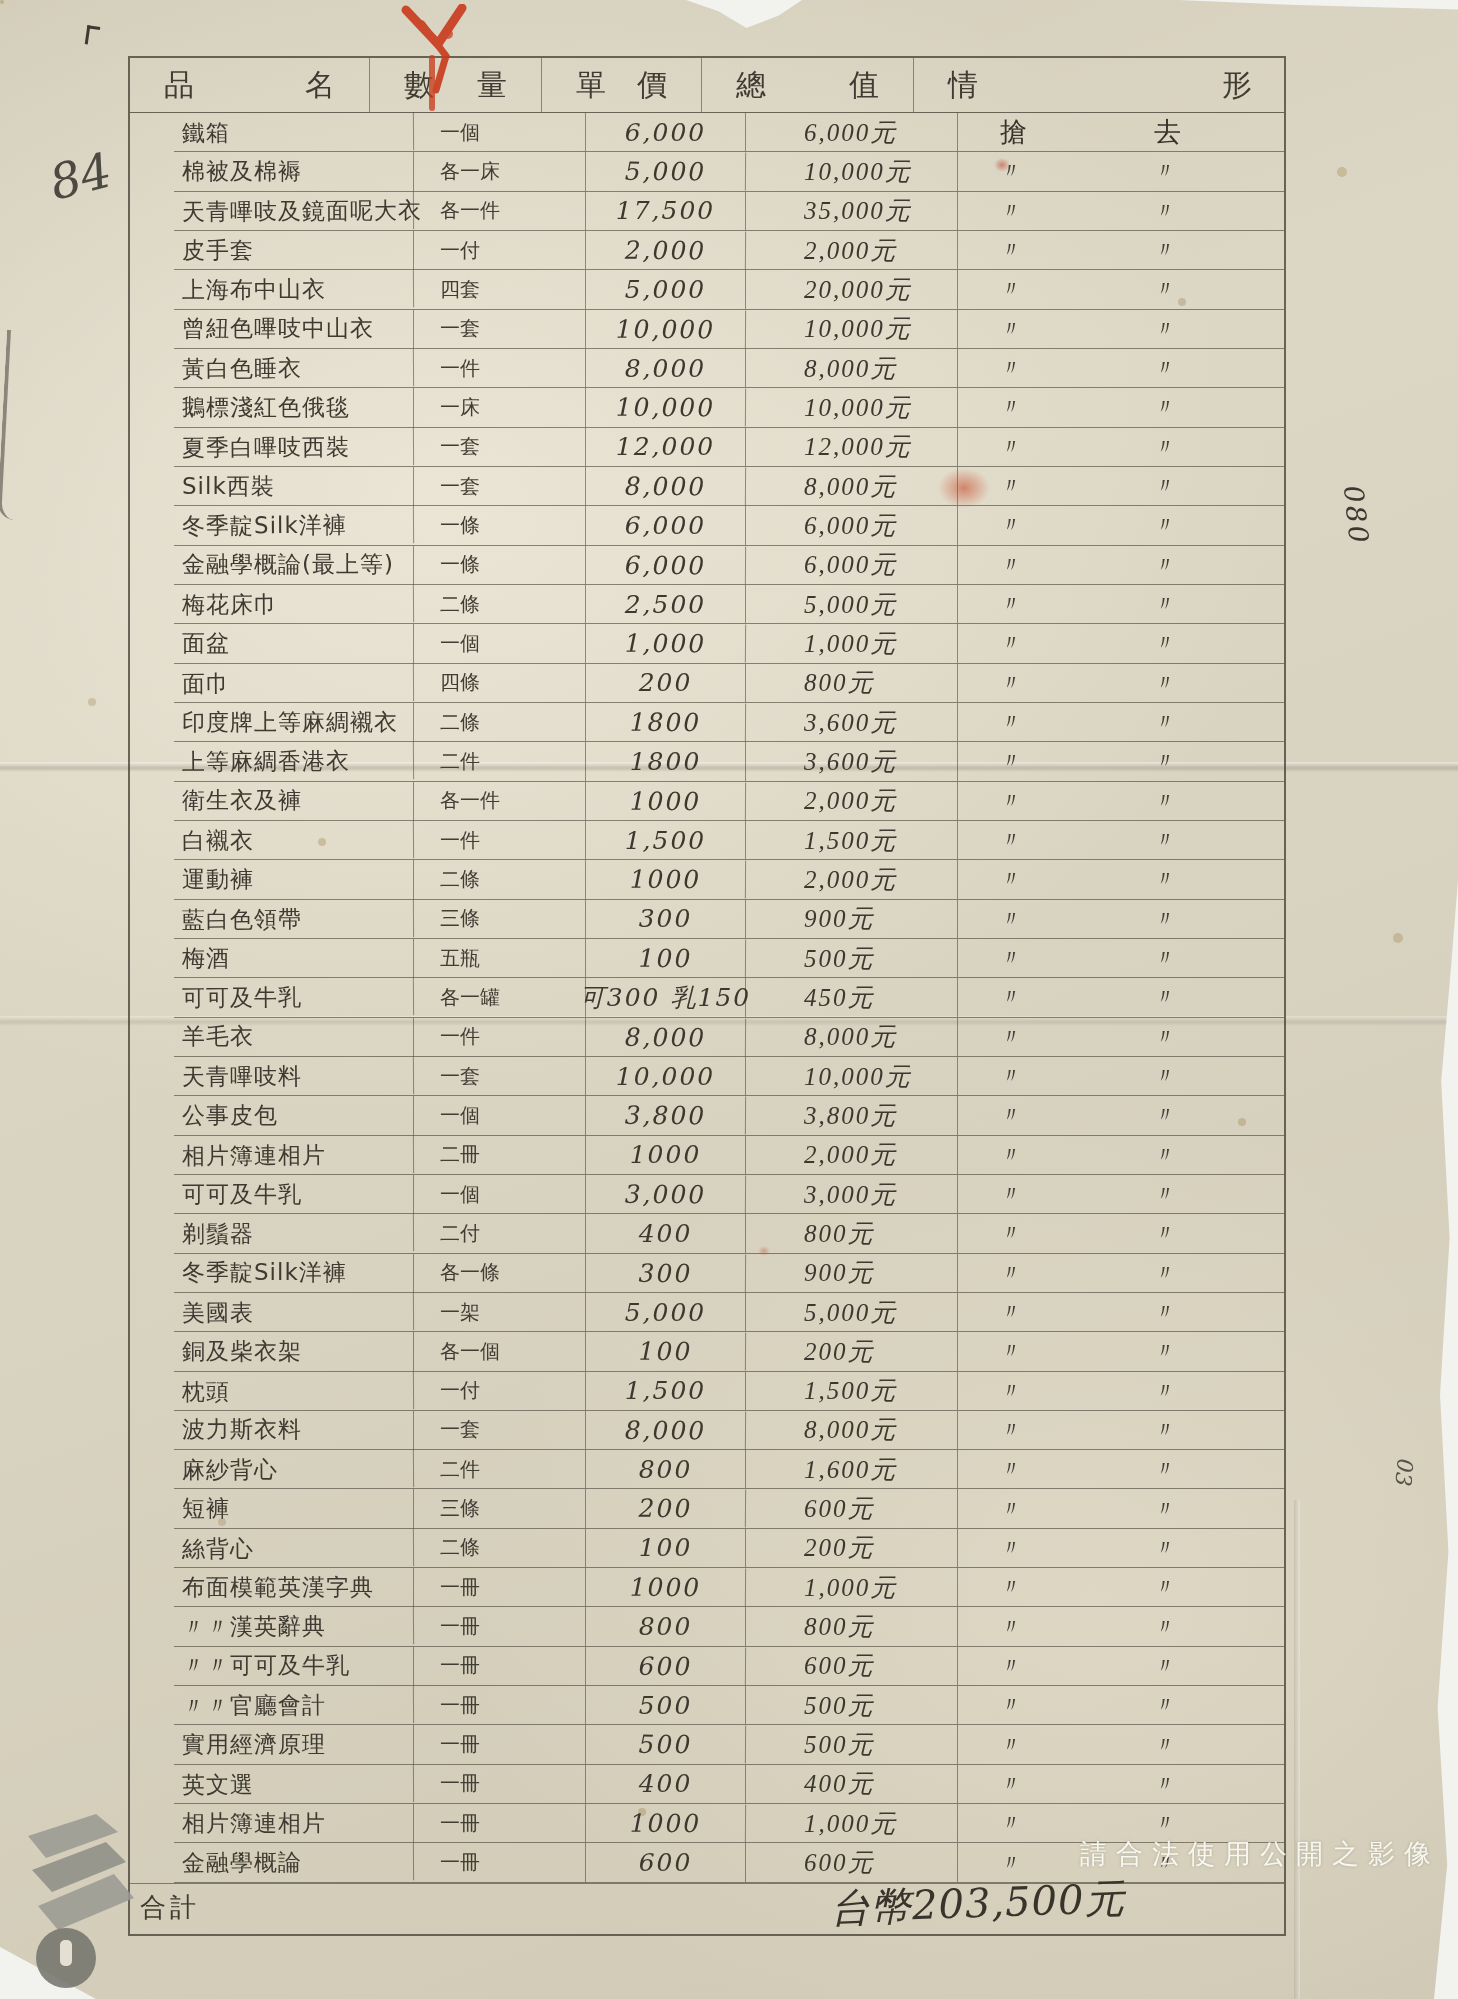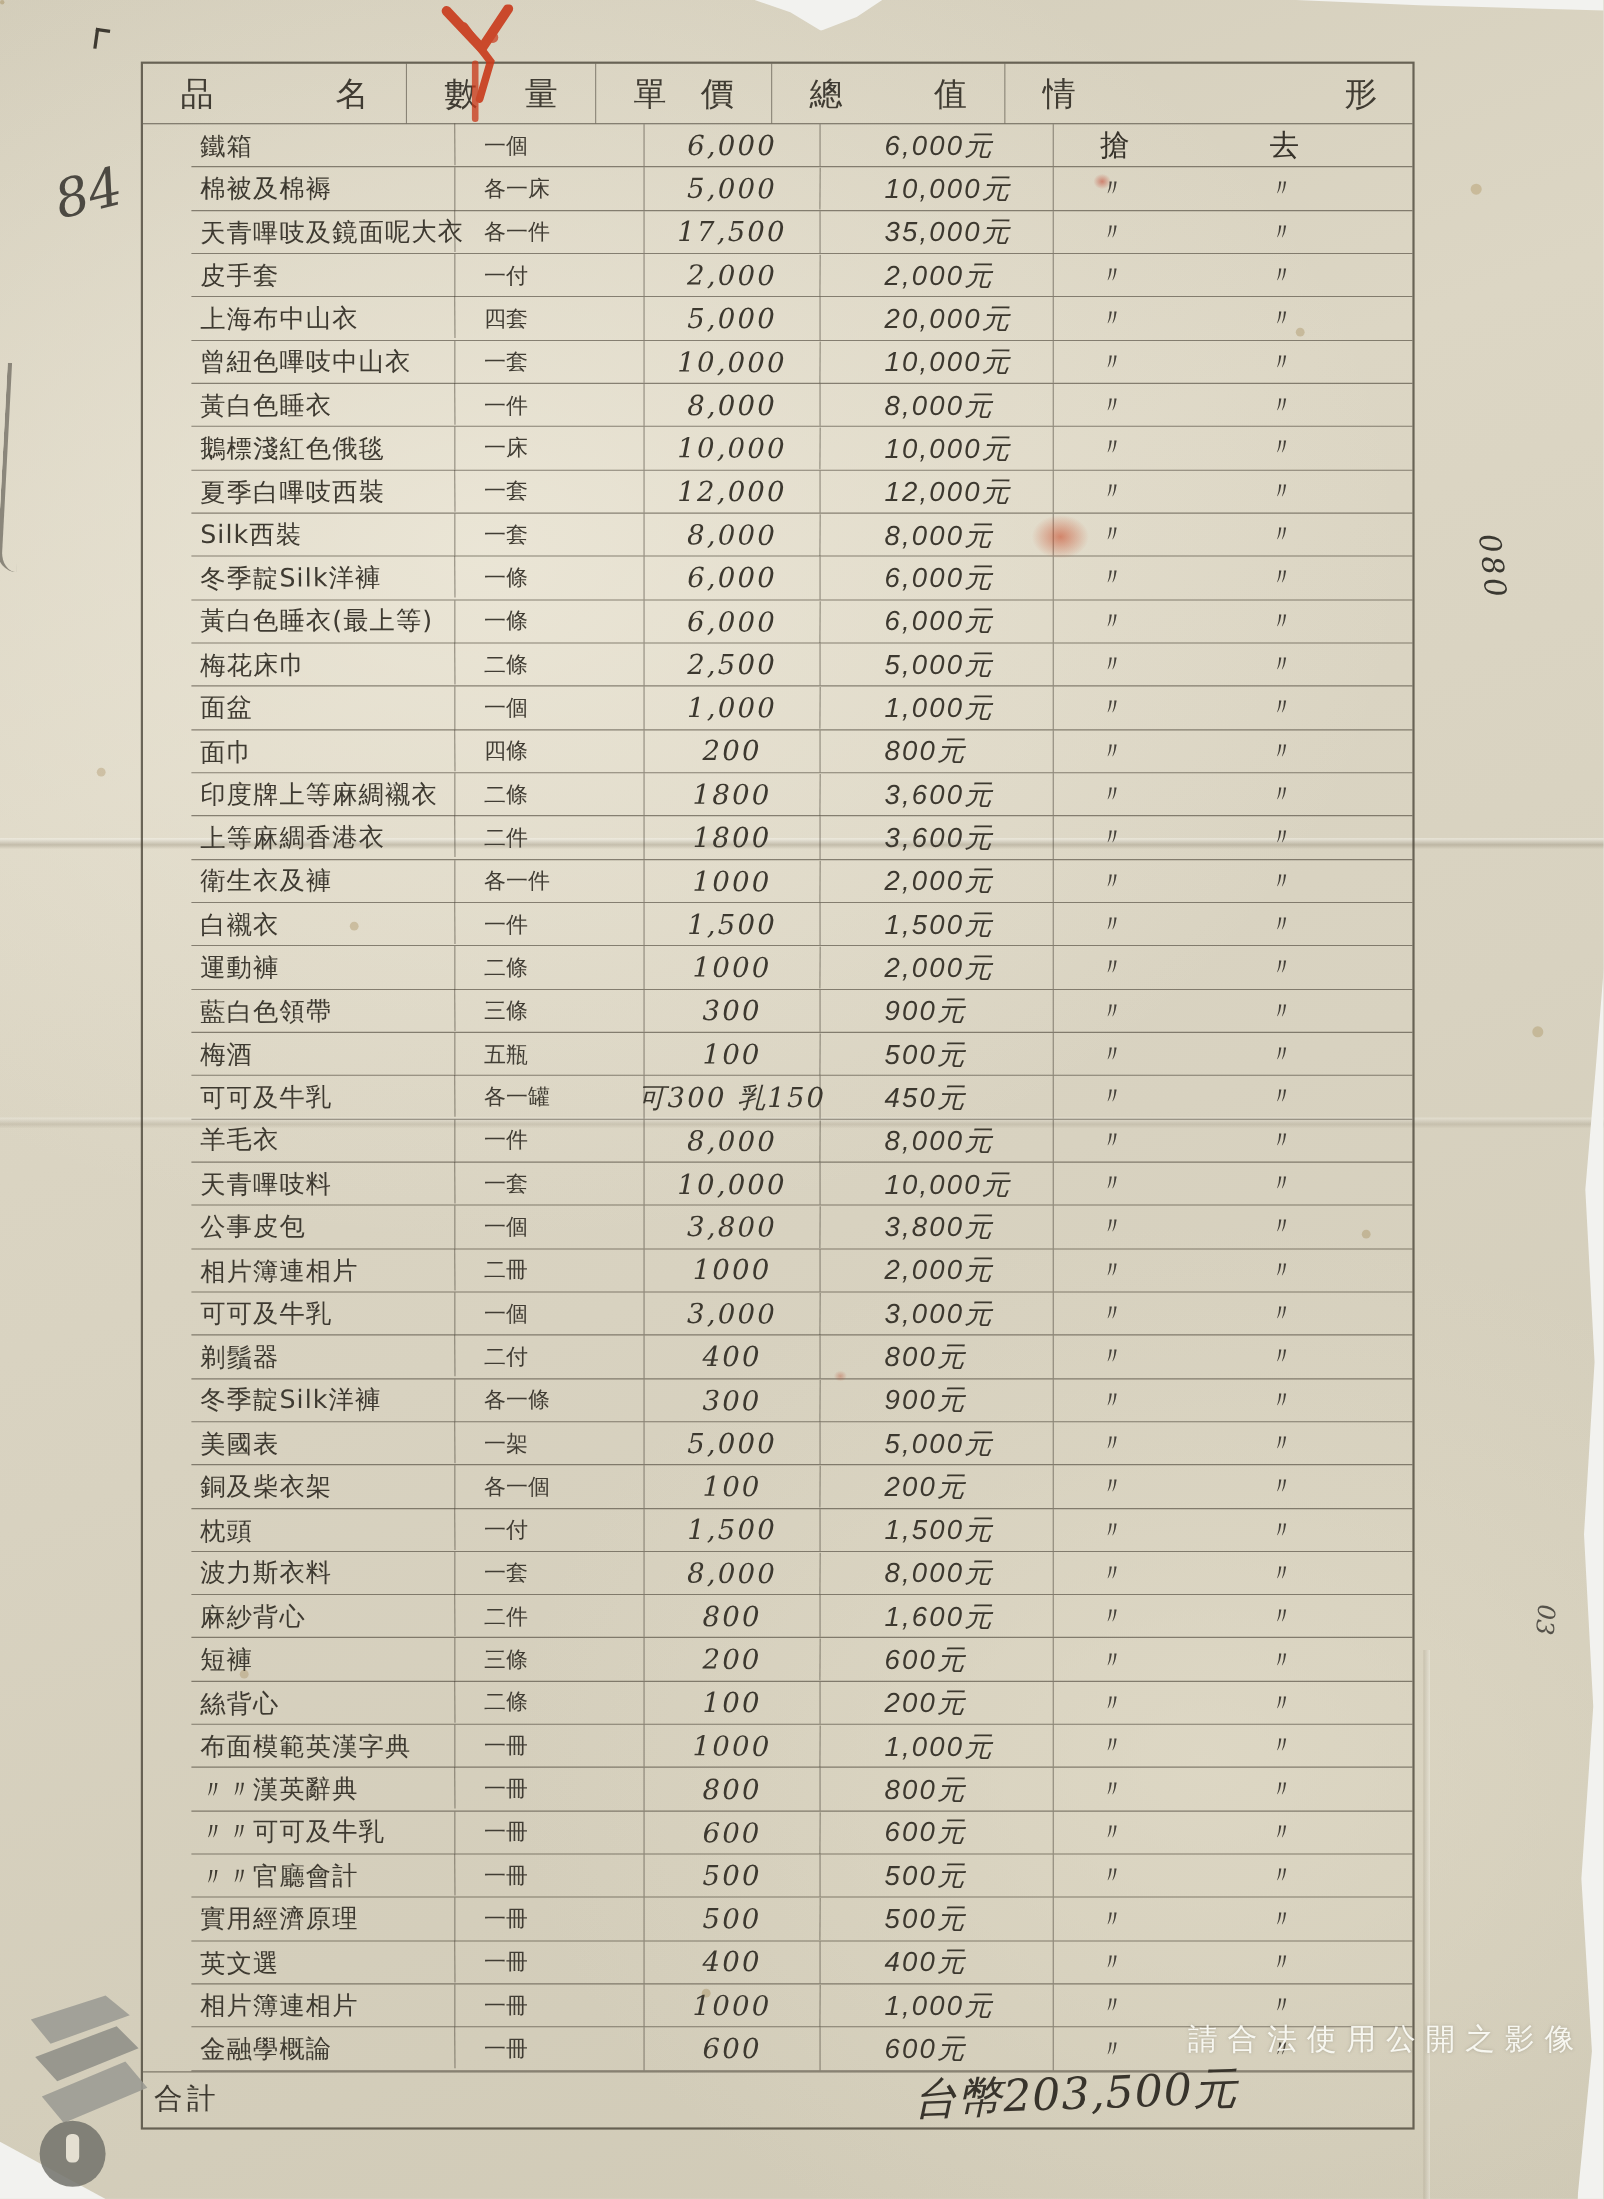--- a/index.html
+++ b/index.html
@@ -19,21 +19,21 @@
     display:flex;align-items:center;box-sizing:border-box;overflow:visible;}
   .td:last-child,.th:last-child{border-right:none;}
   #thead .tr{height:54px;border-bottom:1.5px solid rgba(66,60,48,.75);}
   #tbody{flex:1;display:flex;flex-direction:column;}
   #tbody .tr{flex:1;margin-left:44px;}
   .th{justify-content:space-between;padding:0 34px;color:#403c33;font-size:30px;}
   .name{padding-left:8px;font-size:23px;color:#3e3a31;letter-spacing:1px;white-space:nowrap;}
   .qty{padding-left:26px;font-size:20px;color:#413d34;white-space:nowrap;}
   .unit{justify-content:center;font-family:"DejaVu Serif",serif;font-style:italic;
     font-size:25px;color:#3c382f;letter-spacing:2px;white-space:nowrap;}
-  .total{padding-left:58px;font-family:Liberation Sans, sans-serif;font-style:italic;
+  .total{padding-left:58px;font-family:Liberation Serif, serif;font-style:italic;
     font-size:25px;color:#3c382f;letter-spacing:2px;white-space:nowrap;}
   .status{font-size:22px;color:#45413a;}
   .status .s1{position:absolute;left:42px;}
   .status .s2{position:absolute;left:196px;}
   #tbody .tr:first-child .status{font-size:27px;color:#37332b;}
   #tbody .tr:nth-child(odd) .name{transform:rotate(-.4deg);}
   #tbody .tr:nth-child(even) .unit{transform:rotate(.4deg);}
   
   #trow{height:50px;position:relative;border-top:1px solid rgba(70,64,52,.6);}
   #trow .lbl{position:absolute;left:10px;top:6px;font-size:26px;color:#3e3a31;letter-spacing:4px;text-align:right;}
@@ -232,21 +232,21 @@
         <div class="td name">冬季靛Silk洋褲</div>
         <div class="td qty">一條</div>
         <div class="td unit">6,000</div>
         <div class="td total">6,000元</div>
         <div class="td status">
           <span class="s1">〃</span>
           <span class="s2">〃</span>
         </div>
       </div>
         <div class="tr">
-        <div class="td name">黃白色睡衣(最上等)</div>
+        <div class="td name">金融學概論(最上等)</div>
         <div class="td qty">一條</div>
         <div class="td unit">6,000</div>
         <div class="td total">6,000元</div>
         <div class="td status">
           <span class="s1">〃</span>
           <span class="s2">〃</span>
         </div>
       </div>
         <div class="tr">
         <div class="td name">梅花床巾</div>

